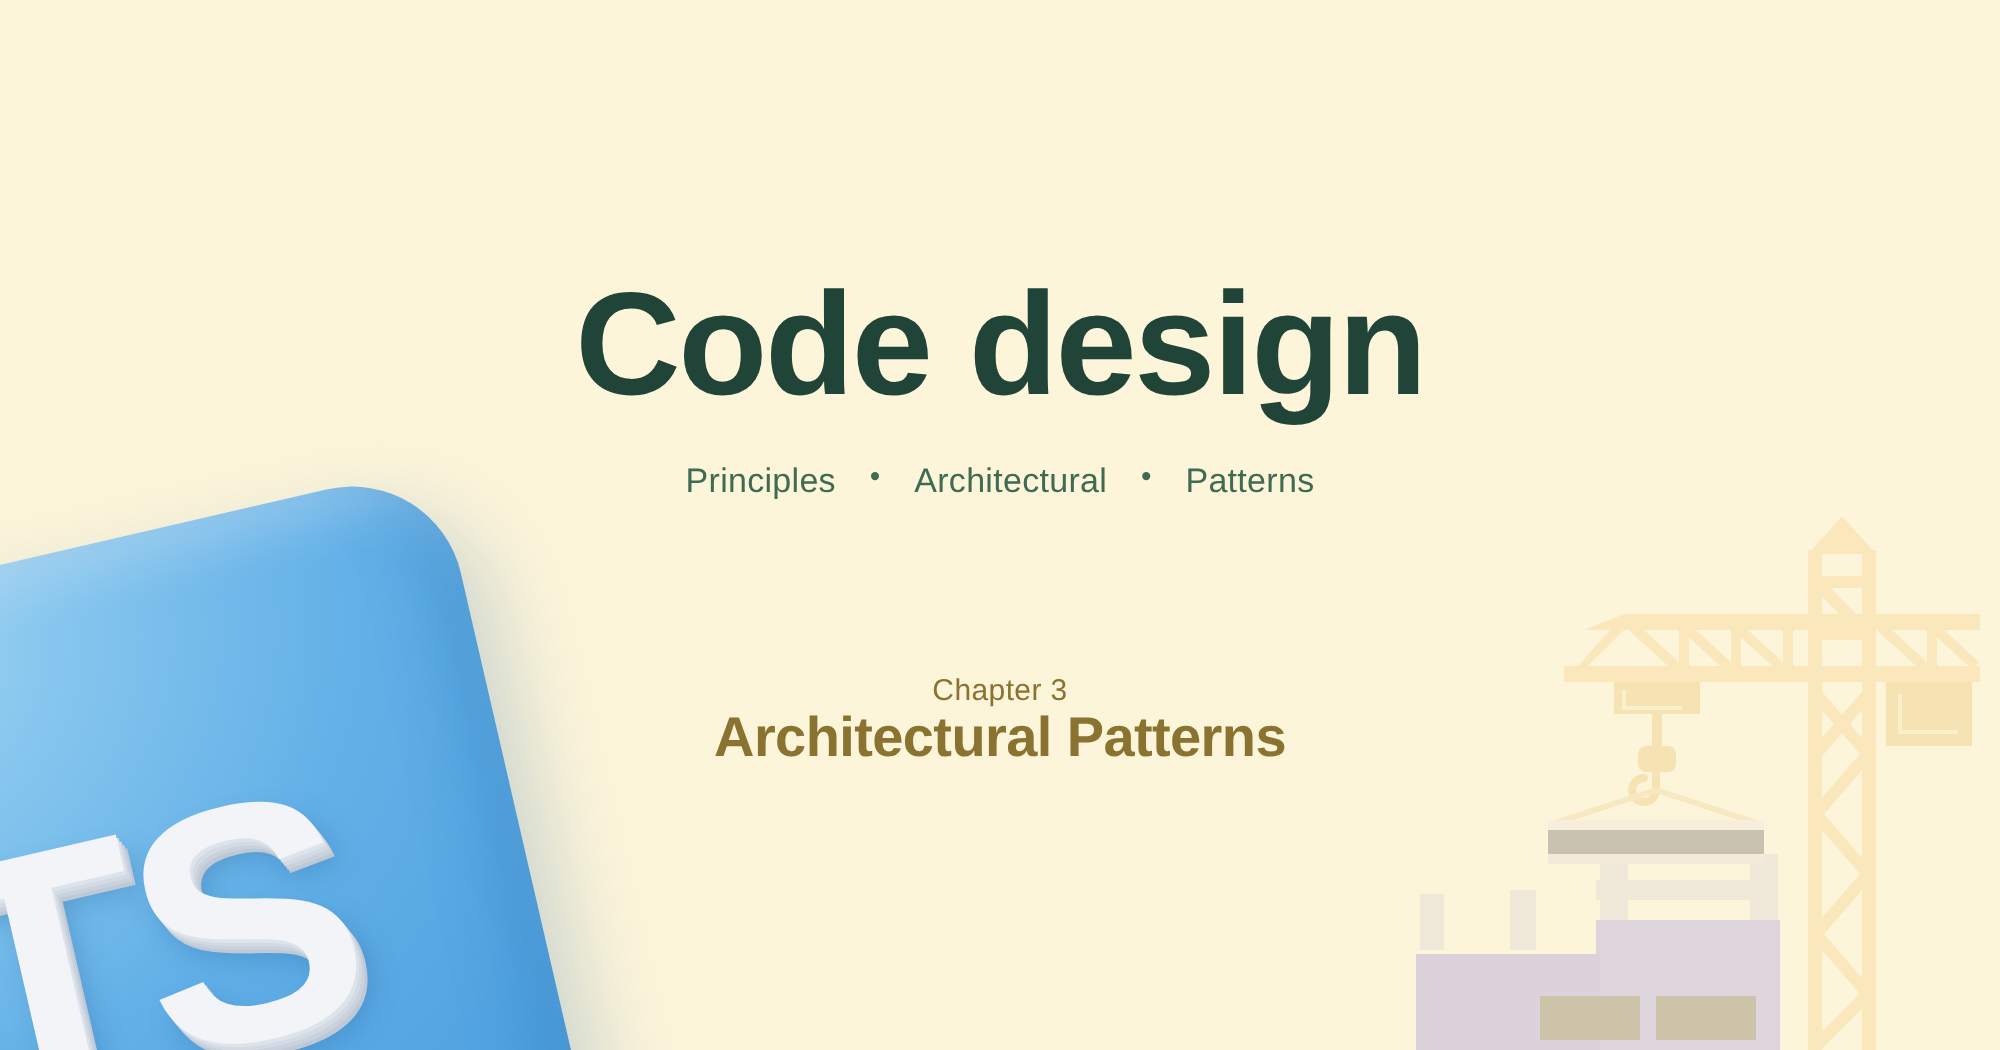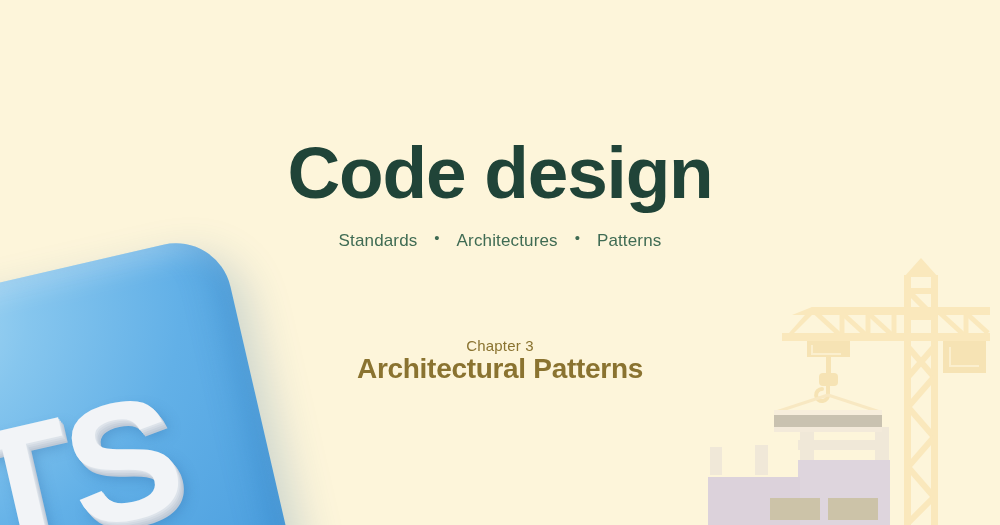--- a/index.html
+++ b/index.html
@@ -238,23 +238,23 @@
         <rect x="74" y="160" width="108" height="12" fill="#C9C2B0"></rect>
         <rect x="74" y="172" width="108" height="5" fill="#F3EADA"></rect>
       </g>
     </svg>
   </div>
 
   <div class="center-stack">
     <div id="deck-title">Code design</div>
 
     <div id="deck-subtitle">
-      <span class="sub-item">Standards</span>
+      <span class="sub-item">Principles</span>
       <span class="sep">•</span>
-      <span class="sub-item">Architectures</span>
+      <span class="sub-item">Architectural</span>
       <span class="sep">•</span>
       <span class="sub-item">Patterns</span>
     </div>
 
     <div id="chapter-label">Chapter 3</div>
     <div id="chapter-title">Architectural Patterns</div>
   </div>
 
 </div>
 

